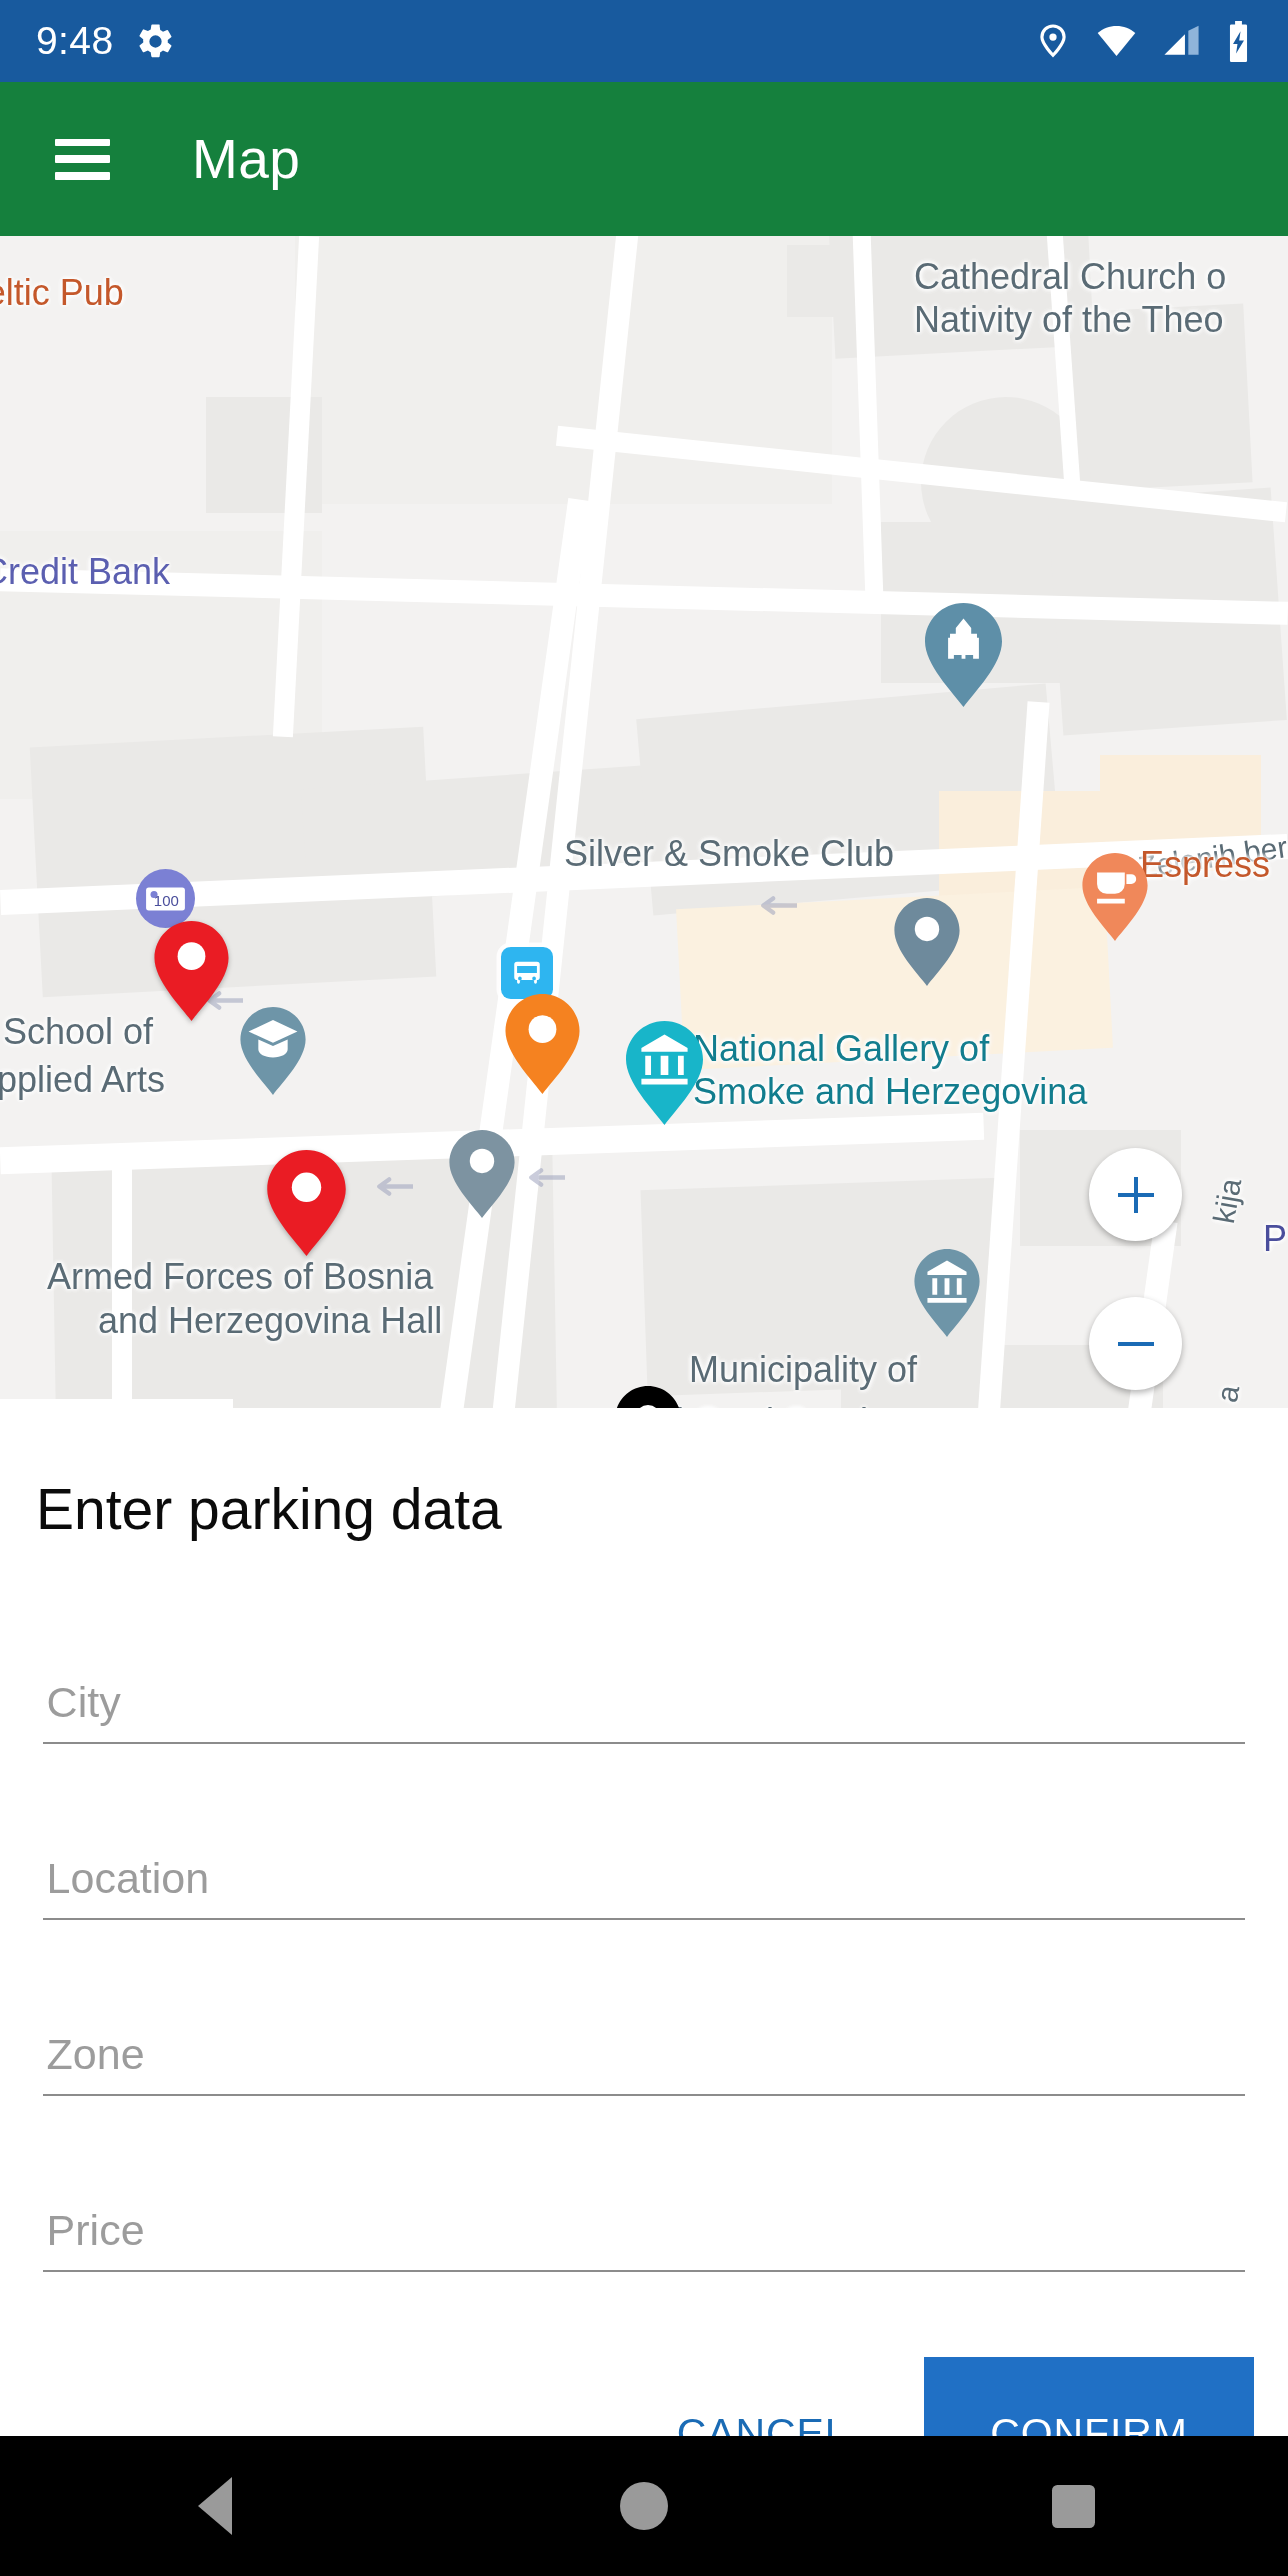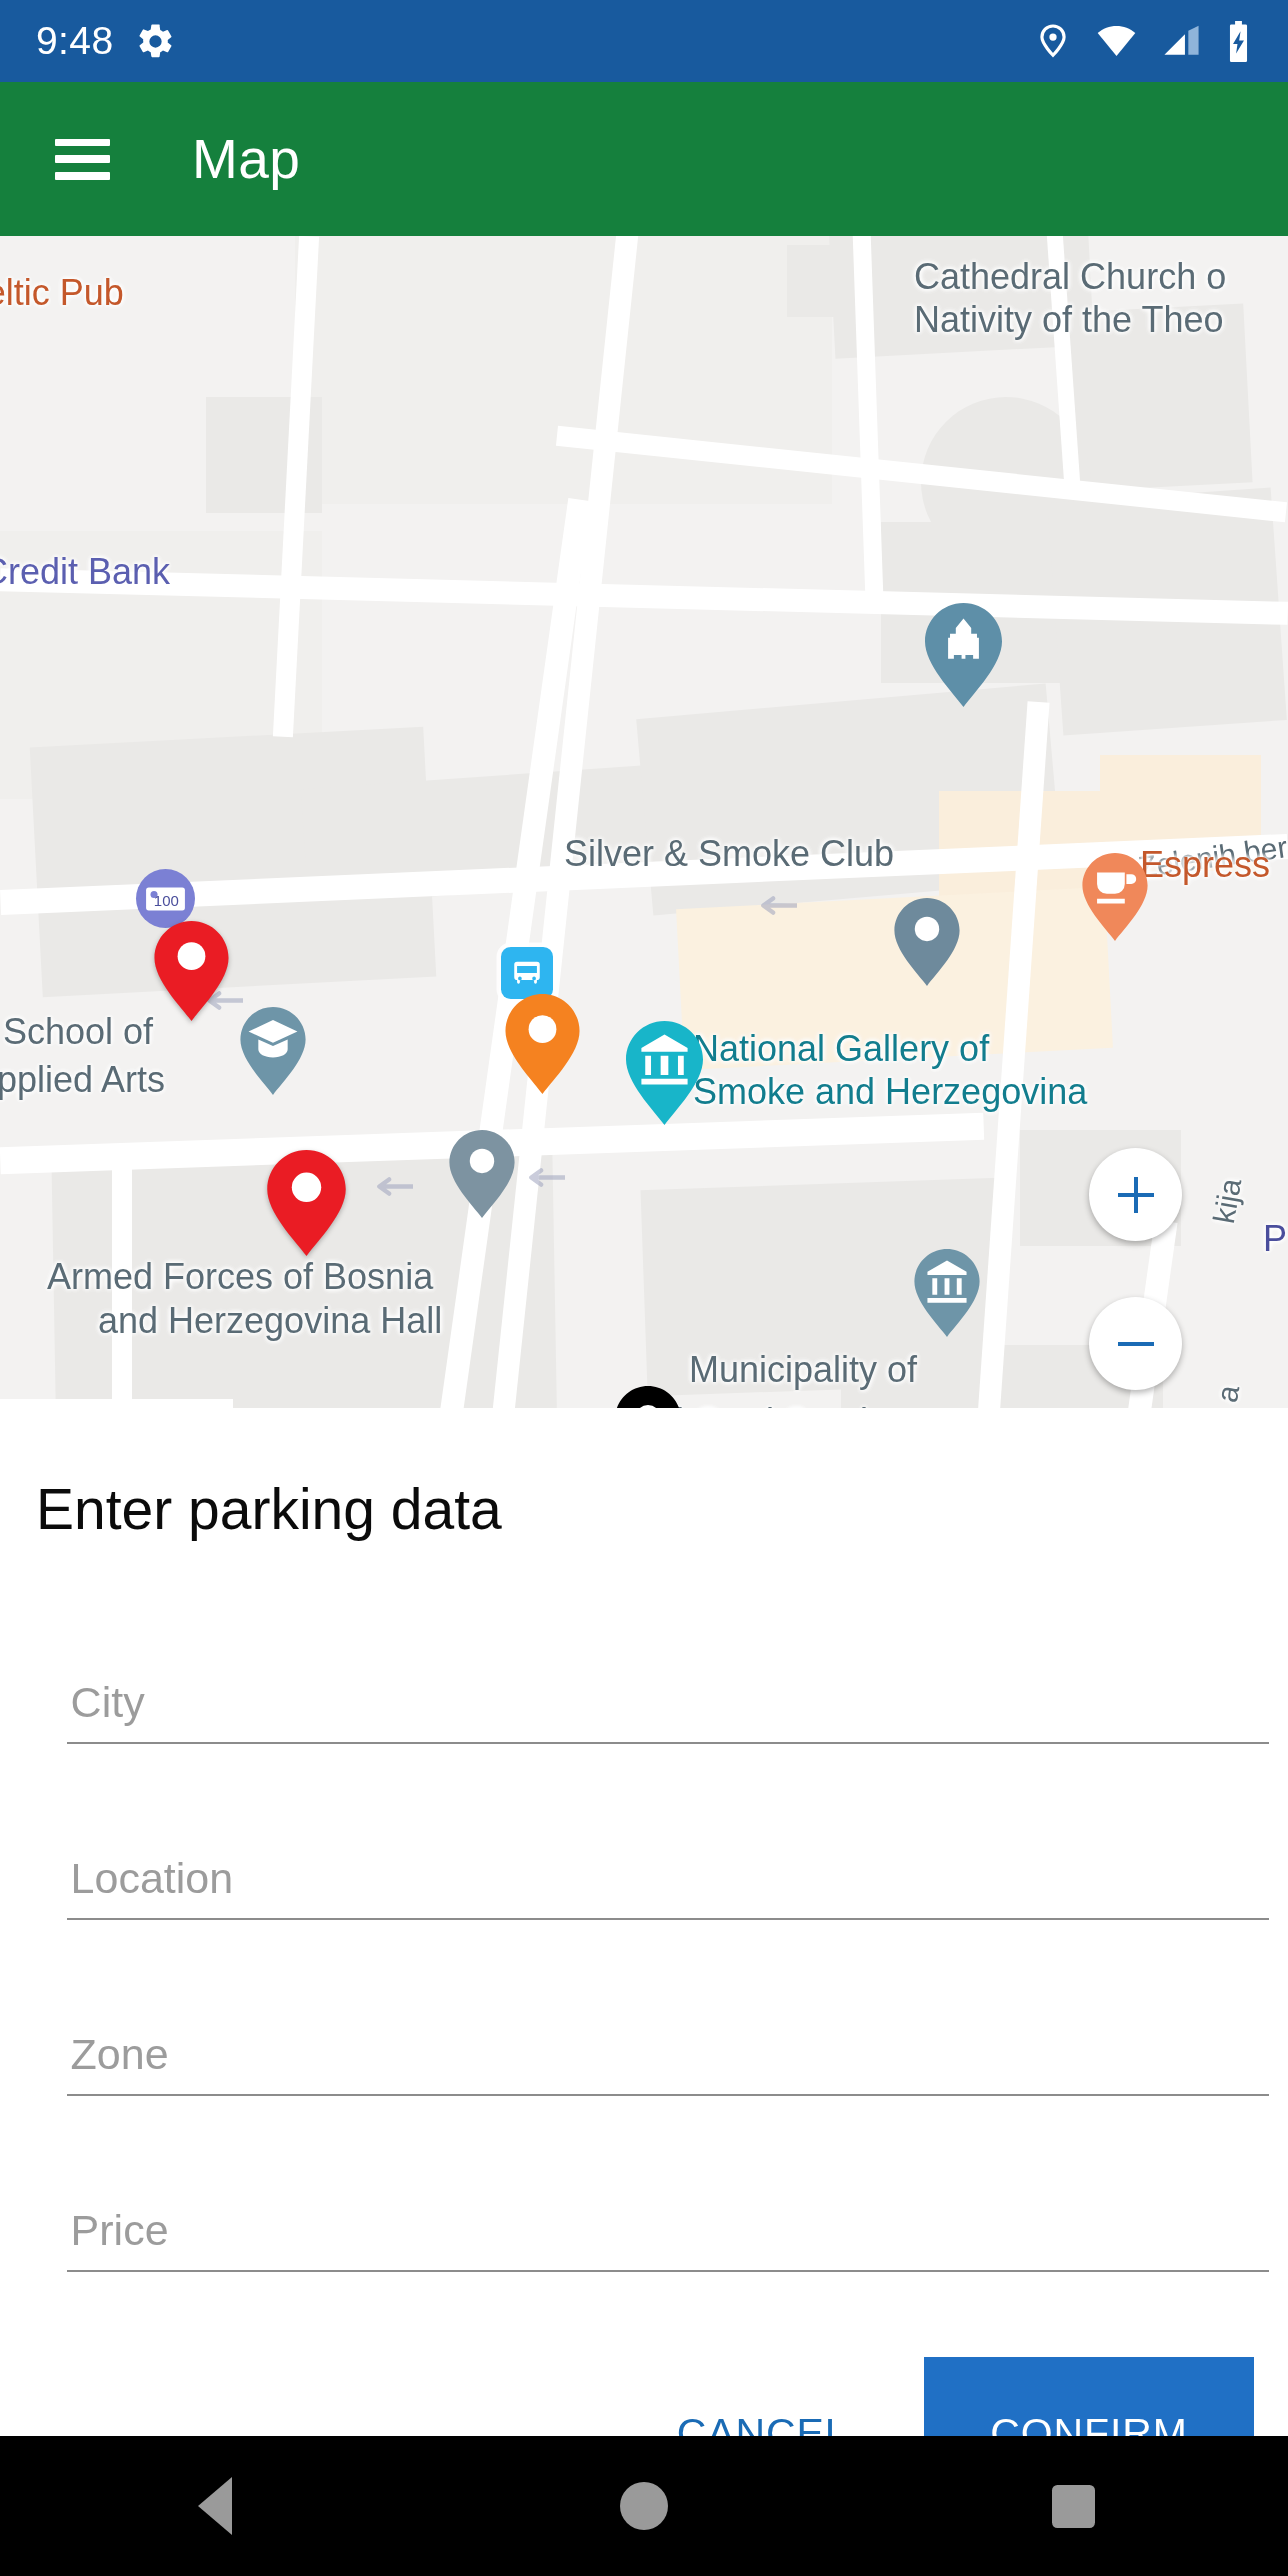--- a/index.html
+++ b/index.html
@@ -83,21 +83,21 @@
     position:absolute; top:1408px; left:0; width:1288px; height:1002px;
     background:#fff;
   }
   .sheet-title { position:absolute; top:68px; left:36px; font-size:57px; color:#0B0B0B; }
   .form { position:absolute; top:181px; left:43px; width:1202px; }
   .field { height:176px; position:relative; }
   .field input {
     position:absolute; bottom:21.5px; left:0; width:1202px; height:72px;
     border:none; border-bottom:2.7px solid #8C8C8C; outline:none;
     font-size:43px; color:#222; font-family:"Liberation Sans", sans-serif;
-    background:transparent; padding:0 3.6px 7.2px 3.6px;margin-left:24px;
+    background:transparent; padding:0 3.6px 7.2px 3.6px;
   }
   .field input::placeholder { color:#9C9C9C; }
 
   .actions { position:absolute; top:949px; left:0; width:1288px; height:152px; }
   .btn-cancel {
     position:absolute; top:0; left:666px; width:193px; height:152px;
     background:transparent; border:none; color:#1A6BB5; font-size:41px;
     letter-spacing:0.9px; cursor:pointer; font-family:"Liberation Sans", sans-serif;
   }
   .btn-confirm {

